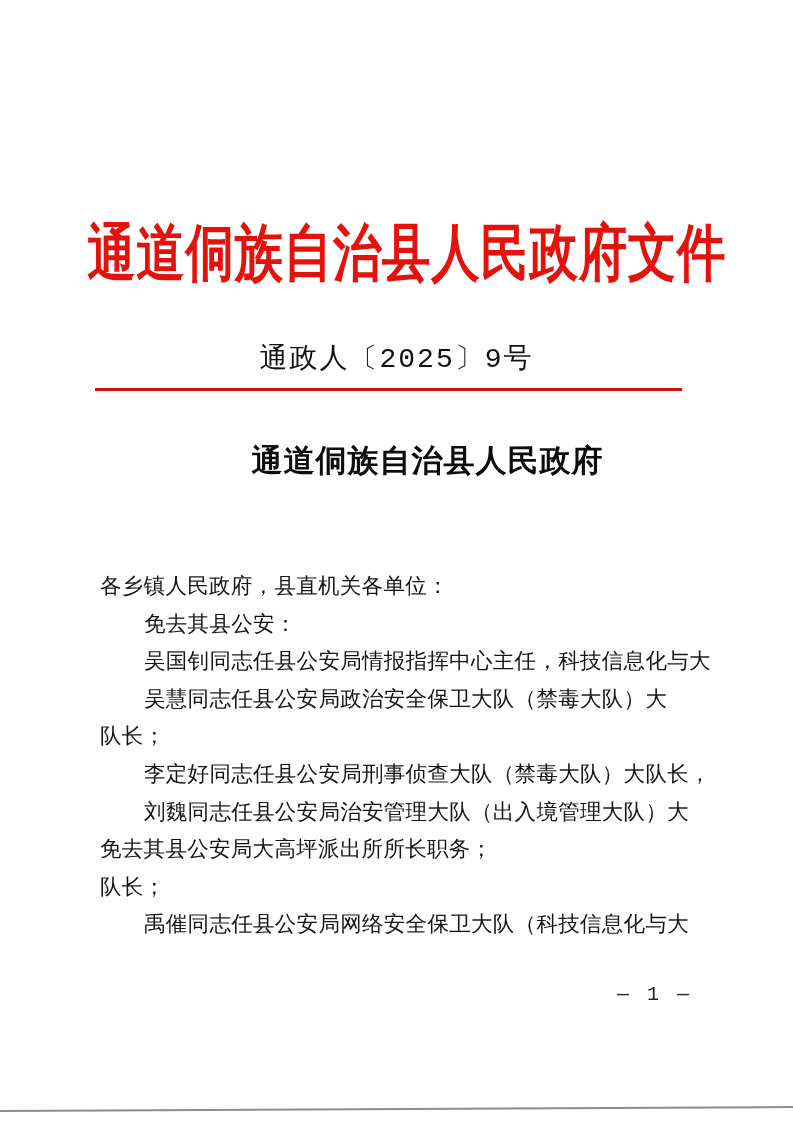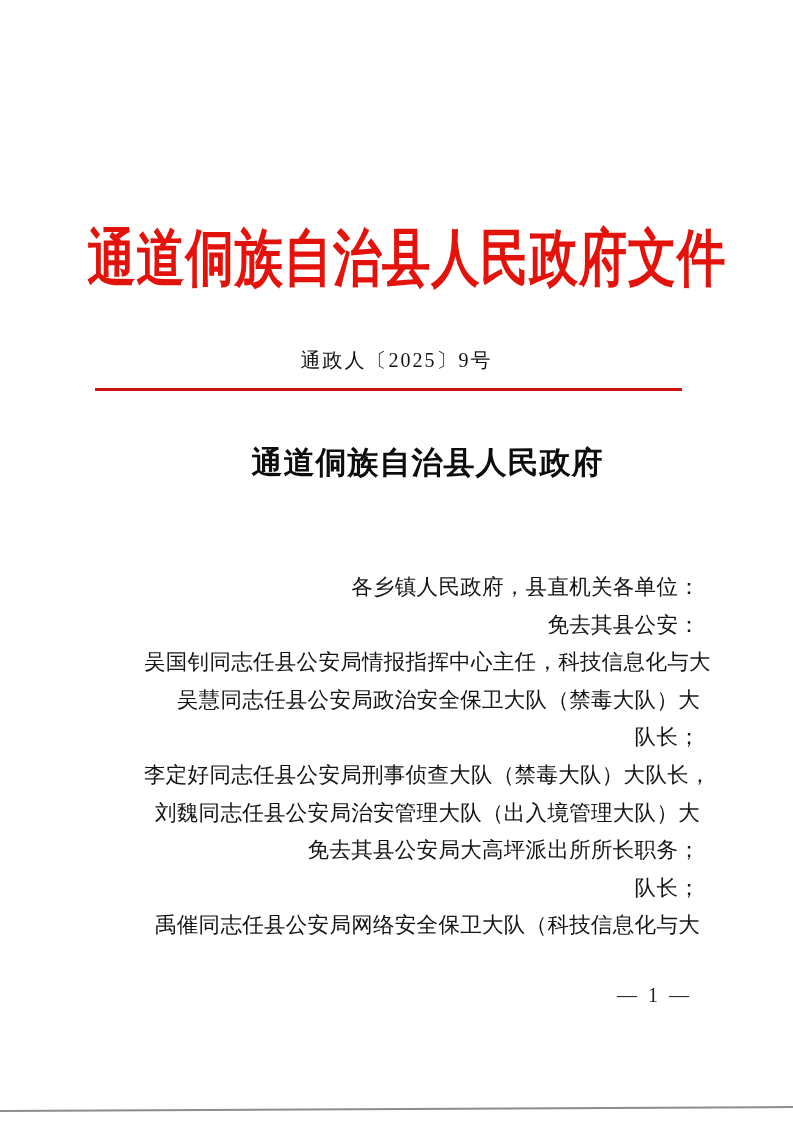--- a/index.html
+++ b/index.html
@@ -6,21 +6,21 @@
     margin: 0;
     padding: 0;
     background: #ffffff;
   }
   .page {
     position: relative;
     width: 793px;
     height: 1122px;
     background: #ffffff;
     overflow: hidden;
-    font-family: Liberation Serif, serif;
+    font-family: Liberation Mono, monospace;
     color: #1a1a1a;
   }
   .red-header {
     position: absolute;
     top: 218px;
     left: 0;
     width: 793px;
     text-align: center;
     font-size: 62px;
     line-height: 80px;
@@ -30,21 +30,21 @@
     transform-origin: 50% 50%;
     white-space: nowrap;
     letter-spacing: 1px;
   }
   .doc-number {
     position: absolute;
     top: 345px;
     left: 0;
     width: 793px;
     text-align: center;
-    font-size: 20px;
+    font-size: 28px;
     line-height: 30px;
     color: #111111;
     letter-spacing: 2px;
   }
   .red-line {
     position: absolute;
     top: 388px;
     left: 95px;
     width: 587px;
     height: 3px;
@@ -66,21 +66,21 @@
   .body-text {
     position: absolute;
     top: 569px;
     left: 100px;
     width: 600px;
     font-size: 21.5px;
     line-height: 37.6px;
     color: #141414;
     letter-spacing: 0.3px;
   }
-  .body-line { white-space: nowrap; text-align: right; }
+  .body-line { white-space: nowrap; }
   .body-line.indent { padding-left: 44px; }
   .page-number {
     position: absolute;
     top: 983px;
     left: 0;
     width: 692px;
     text-align: right;
     font-size: 20px;
     line-height: 24px;
     color: #222222;

